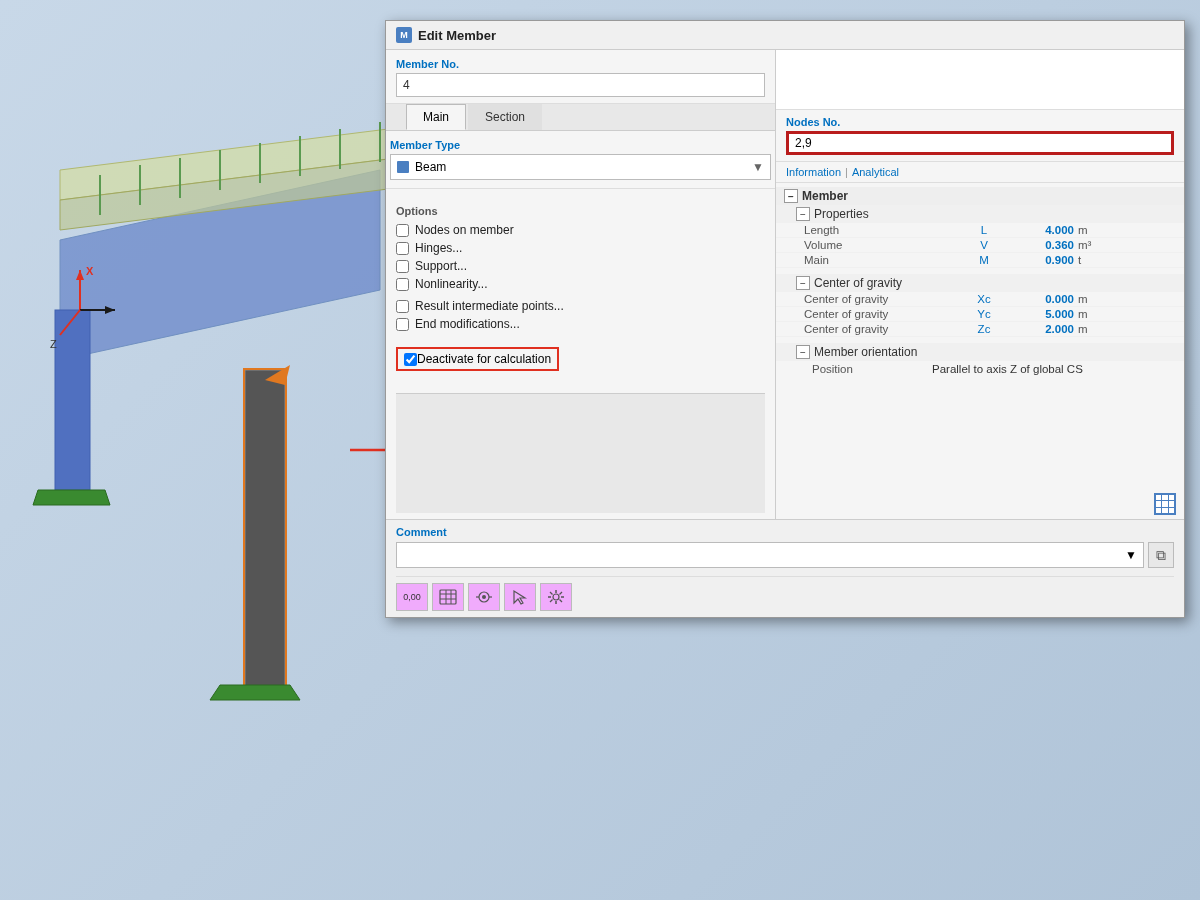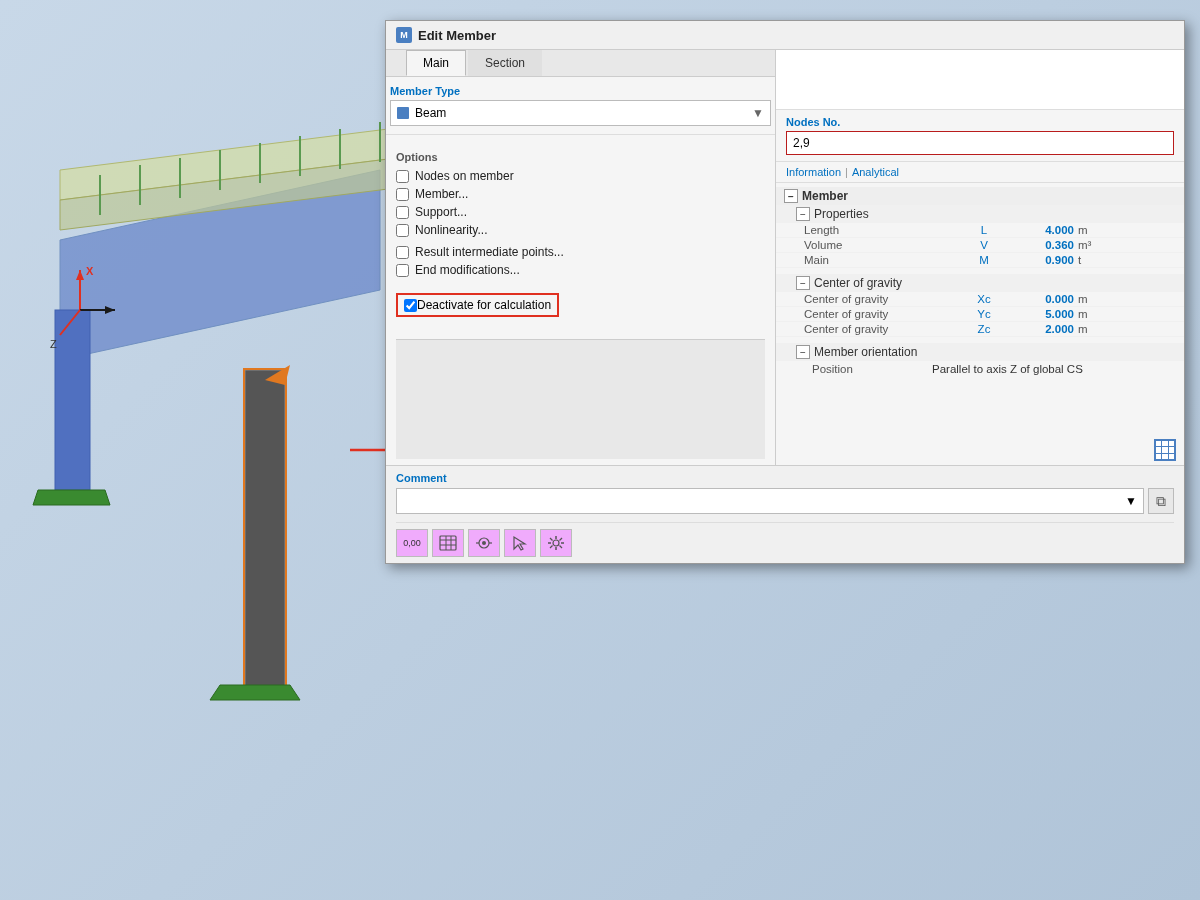--- a/index.html
+++ b/index.html
@@ -223,21 +223,21 @@
     .nodes-label {
       font-size: 11px;
       color: #0070c0;
       font-weight: 600;
       margin-bottom: 3px;
     }
 
     .nodes-input {
       width: 100%;
       height: 24px;
-      border: 1px solid #b91c1c;
+      border: 3px solid #b91c1c;
       background: #fff;
       padding: 2px 6px;
       font-size: 12px;
     }
 
     .info-tabs {
       display: flex;
       gap: 4px;
       padding: 4px 10px;
       border-bottom: 1px solid #ddd;
@@ -474,20 +474,24 @@
 
   <div class="dialog-titlebar">
     <span class="dialog-titlebar-icon">M</span>
     <span>Edit Member</span>
   </div>
 
   <div class="dialog-body">
 
     <div class="left-panel">
 
+      <div class="member-no-section">
+        <div class="field-label">Member No.</div>
+        <input class="field-input" type="text" value="4" style="">
+      </div>
 
       <div class="tabs-bar">
         <div class="tab active">Main</div>
         <div class="tab">Section</div>
       </div>
 
       <div class="member-type-section">
         <div class="field-label">Member Type</div>
         <div class="dropdown-select">
           <div style="display:flex;align-items:center;">
@@ -500,21 +504,21 @@
 
       <div class="options-section">
         <div class="options-title">Options</div>
 
         <div class="checkbox-item">
           <input type="checkbox" style="">
           <label>Nodes on member</label>
         </div>
         <div class="checkbox-item">
           <input type="checkbox" style="">
-          <label>Member...</label>
+          <label>Hinges...</label>
         </div>
         <div class="checkbox-item">
           <input type="checkbox" style="">
           <label>Support...</label>
         </div>
         <div class="checkbox-item">
           <input type="checkbox" style="">
           <label>Nonlinearity...</label>
         </div>
 

